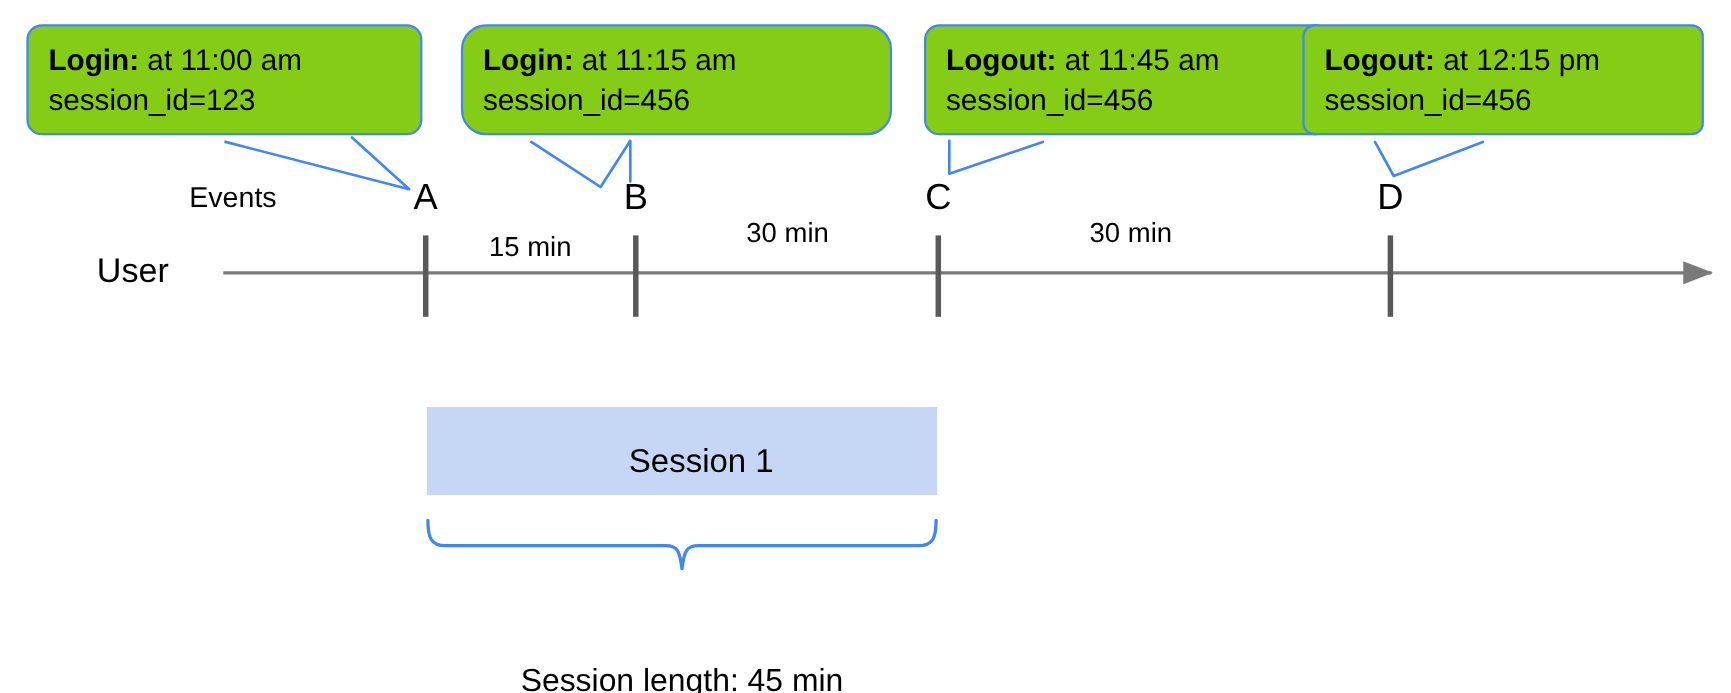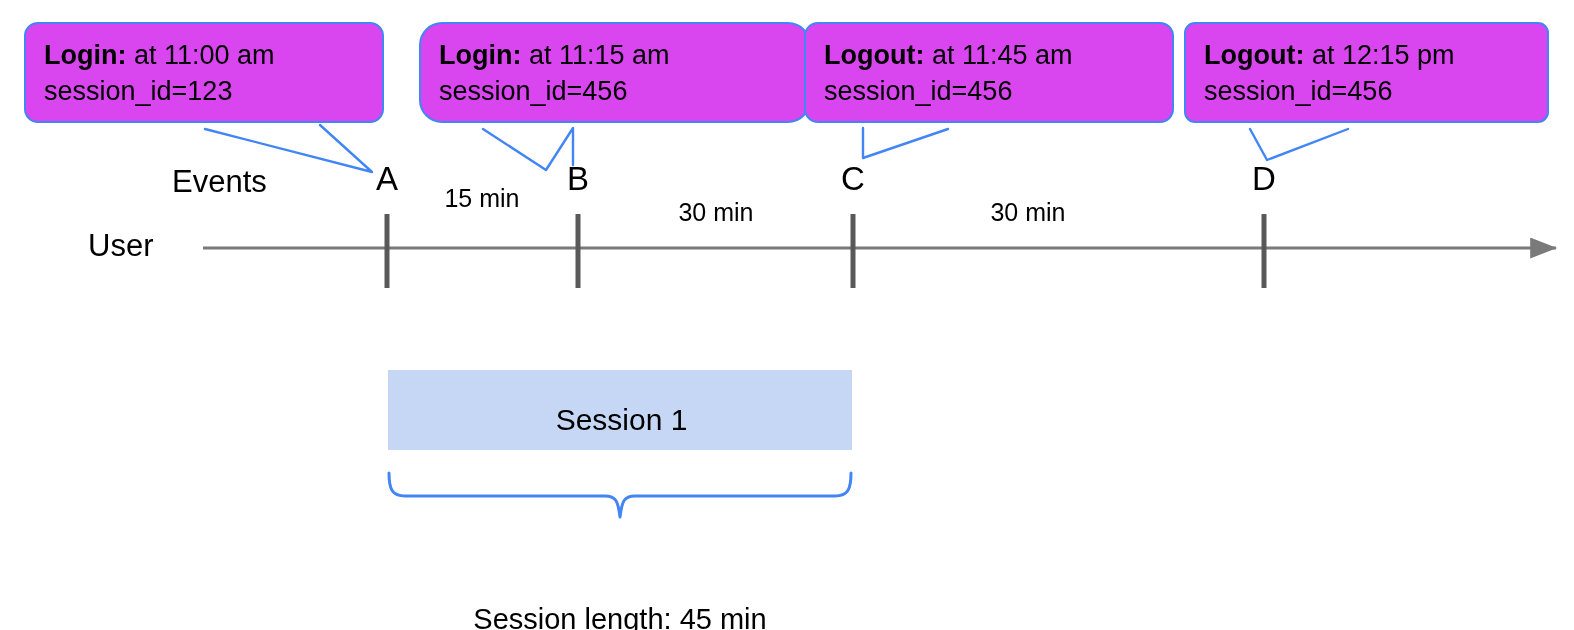--- a/index.html
+++ b/index.html
@@ -24,32 +24,32 @@
     top: 0;
     width: 1574px;
     height: 630px;
     overflow: visible;
   }
   .callout-box {
     position: absolute;
     box-sizing: border-box;
     border: 2px solid #4285f4;
     border-radius: 14px;
-    background: #d946ef;
+    background: #84cc16;
     padding: 14px 18px 12px 18px;
     line-height: 1.32;
     font-size: 27px;
     color: #000000;
     z-index: 3;
   }
   .callout-line { white-space: nowrap; }
   .callout-strong { font-weight: bold; }
   .tl-label {
     position: absolute;
-    font-size: 31px;
+    font-size: 26px;
     color: #000000;
     white-space: nowrap;
     z-index: 2;
   }
   .tl-label.big { font-size: 31px; }
   .evt-letter {
     position: absolute;
     font-size: 33px;
     color: #000000;
     text-align: center;
@@ -92,21 +92,21 @@
   <div class="callout-box" style="left:24px; top:22px; width:360px;">
     <div class="callout-line"><span class="callout-strong">Login:</span><span> at 11:00 am</span></div>
     <div class="callout-line">session_id=123</div>
   </div>
 
   <div class="callout-box" style="left:419px; top:22px; width:392px;border-radius:23px;">
     <div class="callout-line"><span class="callout-strong">Login:</span><span> at 11:15 am</span></div>
     <div class="callout-line">session_id=456</div>
   </div>
 
-  <div class="callout-box" style="left:804px; top:22px; width:370px;">
+  <div class="callout-box" style="left:840px; top:22px; width:370px;">
     <div class="callout-line"><span class="callout-strong">Logout:</span><span> at 11:45 am</span></div>
     <div class="callout-line">session_id=456</div>
   </div>
 
   <div class="callout-box" style="left:1184px; top:22px; width:365px;border-radius:11px;">
     <div class="callout-line"><span class="callout-strong">Logout:</span><span> at 12:15 pm</span></div>
     <div class="callout-line">session_id=456</div>
   </div>
 
   <svg class="layer" viewBox="0 0 1574 630">
@@ -144,21 +144,21 @@
 
   <div class="tl-label" style="left:172px; top:164px;">Events</div>
 
   <div class="tl-label big" style="left:88px; top:228px;">User</div>
 
   <div class="evt-letter" style="left:357px; top:160px;">A</div>
   <div class="evt-letter" style="left:548px; top:160px;">B</div>
   <div class="evt-letter" style="left:823px; top:160px;">C</div>
   <div class="evt-letter" style="left:1234px; top:160px;">D</div>
 
-  <div class="gap-label" style="left:422px; top:184px; width:120px;">15 min</div>
+  <div class="gap-label" style="left:422px; top:211px; width:120px;">15 min</div>
   <div class="gap-label" style="left:656px; top:198px; width:120px;">30 min</div>
   <div class="gap-label" style="left:968px; top:198px; width:120px;">30 min</div>
 
-  <div class="session-bar" style="left:376px; top:370px; width:464px; height:100px;padding-left:27px;">Session 1</div>
+  <div class="session-bar" style="left:392px; top:370px; width:464px; height:100px;padding-left:27px;">Session 1</div>
 
   <div class="session-caption" style="left:420px; top:570px; width:400px;">Session length: 45 min</div>
 
 </div>
 
 </body></html>

